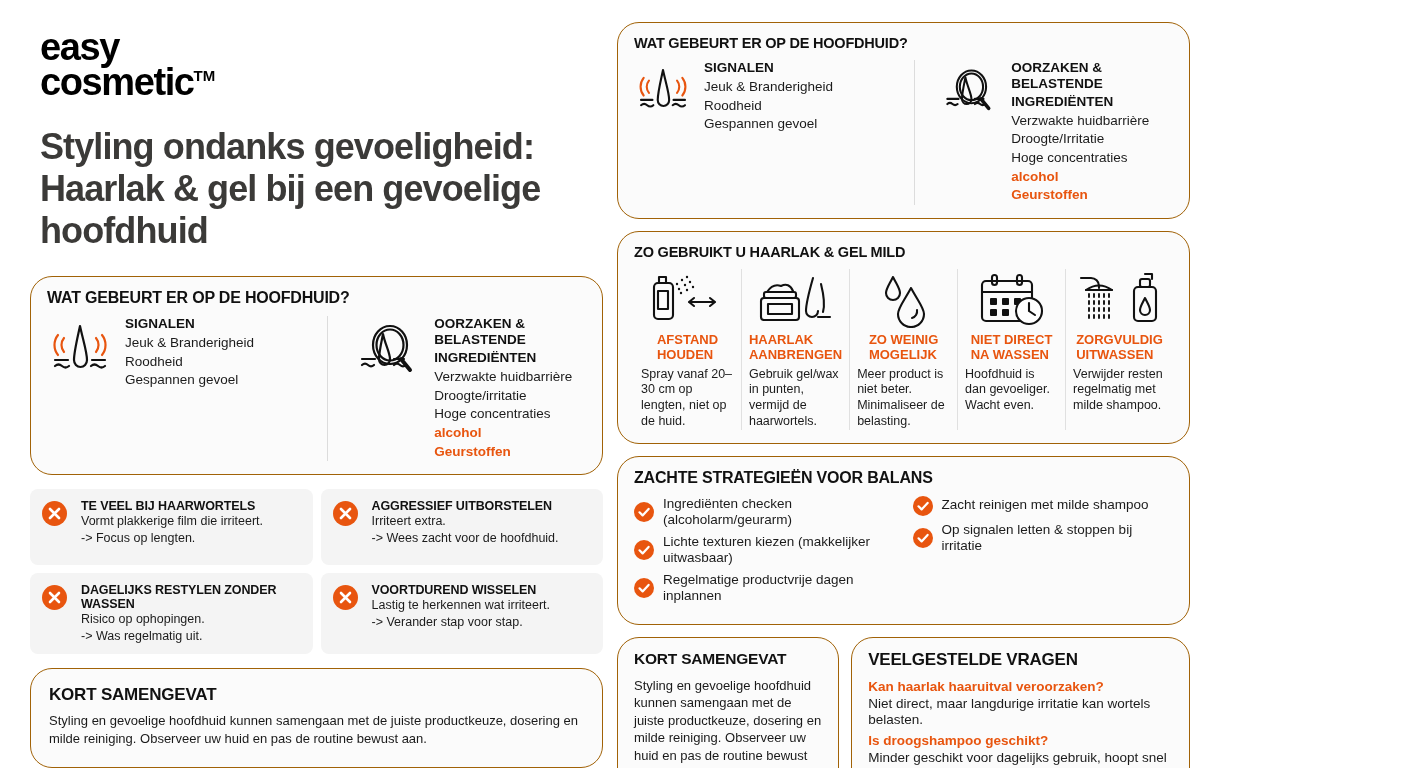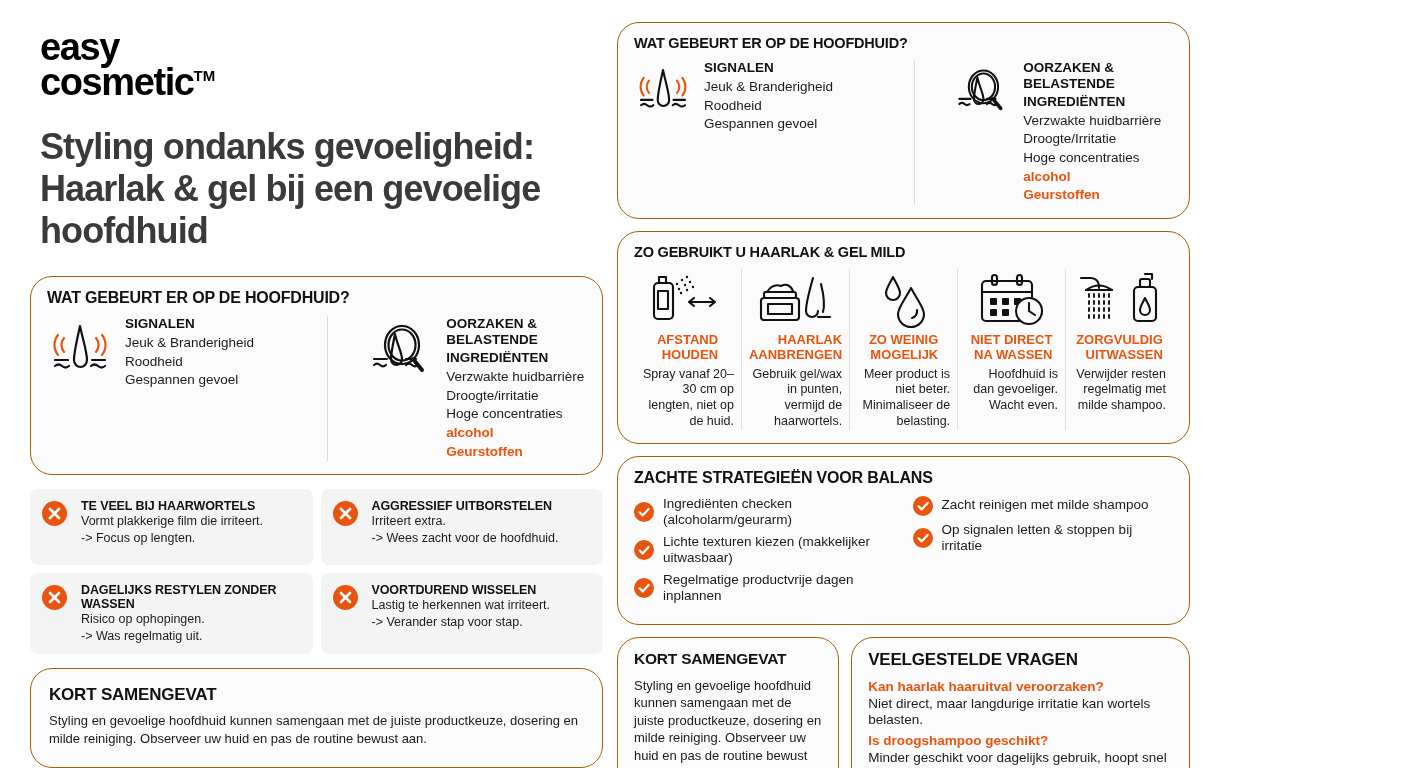--- a/index.html
+++ b/index.html
@@ -37,21 +37,21 @@
   .card-title {
     font-size: 16px; font-weight: 800; color: #111;
     letter-spacing: -0.2px; margin-bottom: 9px;
   }
   .card-title.sm { font-size: 14.5px; }
 
   
   .scalp-cols { display: flex; align-items: flex-start; }
   .scalp-col { display: flex; gap: 12px; align-items: flex-start; }
   .scalp-col.first { width: 52%; padding-right: 10px; }
-  .scalp-col.second { width: 48%; padding-left: 34px; border-left: 1px solid #dcdcdc; }
+  .scalp-col.second { width: 48%; padding-left: 22px; border-left: 1px solid #dcdcdc; }
   .scalp-icon { flex: 0 0 auto; padding-top: 4px; }
   .sub-title { font-size: 13.5px; font-weight: 800; color: #111; line-height: 1.18; margin-bottom: 2px; }
   .sub-list { font-size: 13.5px; line-height: 1.38; color: #1b1b1b; }
   .hl { color: #e8550f; font-weight: 700; }
 
   
   .avoid-grid { display: grid; grid-template-columns: 1fr 1fr; gap: 8px; margin-top: 14px; }
   .avoid-item {
     background: #f4f4f4; border-radius: 8px; padding: 10px 12px;
     display: flex; gap: 14px; align-items: flex-start; min-height: 76px;
@@ -64,21 +64,21 @@
   .avoid-head { font-size: 12.5px; font-weight: 800; color: #111; letter-spacing: -0.1px; }
   .avoid-body { font-size: 12.5px; line-height: 1.32; color: #1b1b1b; }
 
   .summary-left { margin-top: 14px; padding: 16px 18px 18px 18px; }
   .summary-left .card-title { font-size: 17px; margin-bottom: 7px; }
   .summary-left p { font-size: 13px; line-height: 1.4; }
 
   
   .usage-cols { display: flex; margin-top: 2px; }
   .usage-col {
-    flex: 1 1 0; text-align: right; padding: 2px 7px 0 7px;
+    flex: 1 1 0; text-align: left; padding: 2px 7px 0 7px;
     display: flex; flex-direction: column; align-items: center;
   }
   .usage-col + .usage-col { border-left: 1px solid #e0e0e0; }
   .usage-icon { height: 58px; display: flex; align-items: center; justify-content: center; }
   .usage-label { color: #e8550f; font-size: 13px; font-weight: 800; line-height: 1.14; margin-top: 4px; }
   .usage-text { font-size: 12.5px; line-height: 1.26; margin-top: 4px; color: #1b1b1b; }
 
   
   .strat-cols { display: flex; gap: 18px; }
   .strat-col { flex: 1 1 0; }

